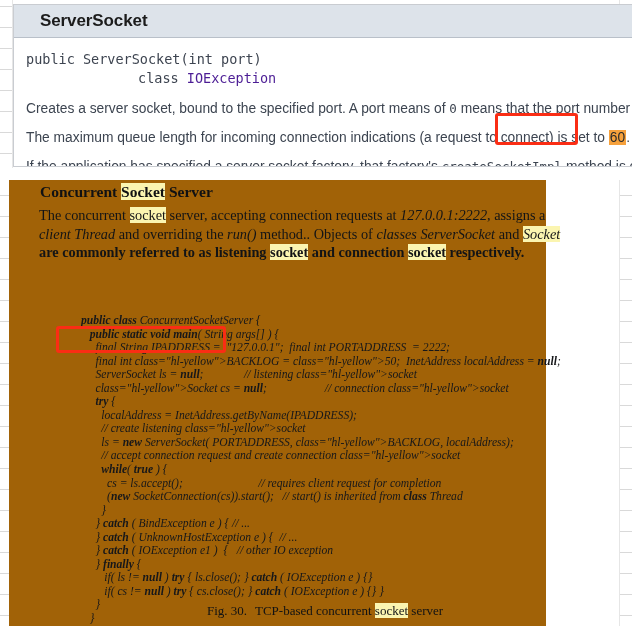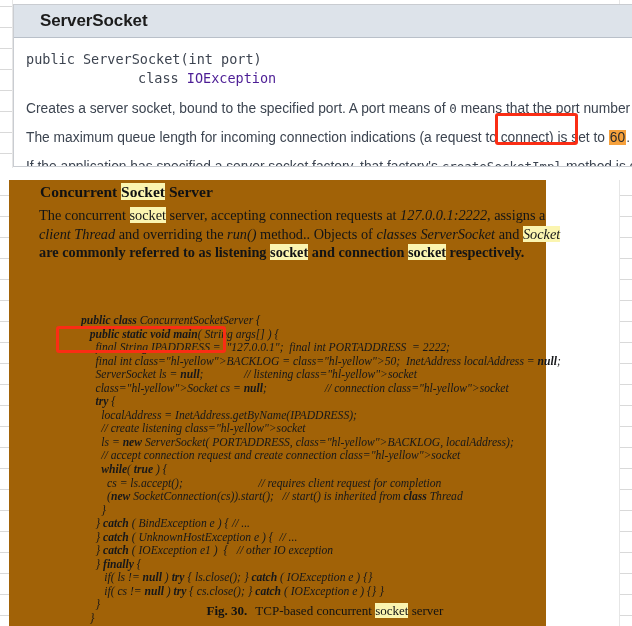--- a/index.html
+++ b/index.html
@@ -172,21 +172,21 @@
 
   #fig-caption {
     position: absolute;
     left: 0; top: 427px;
     width: 632px;
     text-align: center;
     font-family: "Liberation Serif", serif;
     font-size: 13px;
     color: #111214;
   }
-  #fig-caption .lbl { font-weight: bold; text-align: right; }
+  #fig-caption .lbl { font-weight: normal; text-align: right; }
   #fig-caption .cap-txt { padding-left: 8px; }
 </style>
 </head>
 <body>
 
 <div id="ruler-bg">
   <div class="rail rail-left"></div>
   <div class="rail rail-right"></div>
 <div class="tick-left" style="top: 6px;"></div>
     <div class="tick-right" style="top: 6px;"></div>

